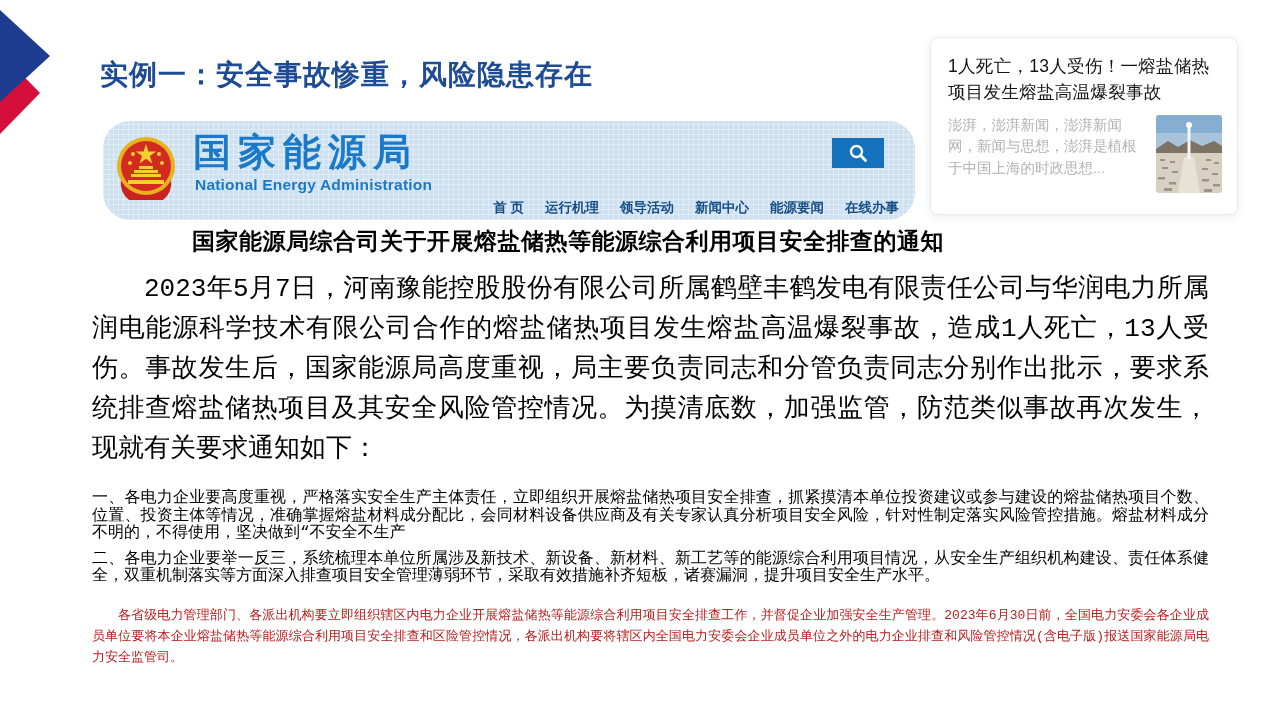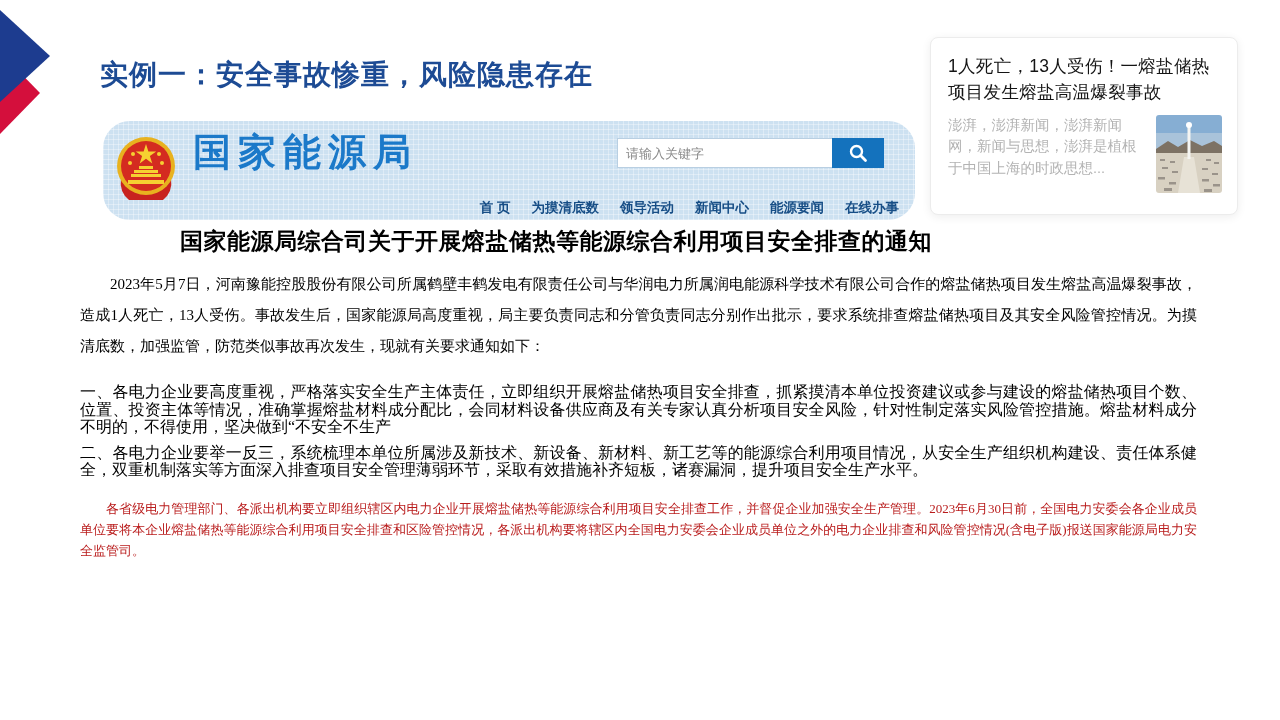--- a/index.html
+++ b/index.html
@@ -51,25 +51,25 @@
   .news-card { position:absolute; left:930px; top:37px; width:308px; height:178px;
     background:#fff; border:1px solid #ececec; border-radius:8px;
     box-shadow:0 2px 10px rgba(0,0,0,.07); padding:15px 15px 12px 17px; cursor:pointer; }
   .news-title { font-size:17.5px; color:#141414; line-height:1.5; letter-spacing:.3px; }
   .news-bottom { display:flex; margin-top:9px; gap:10px;justify-content:flex-end; }
   .news-source { flex:1; font-size:14.5px; color:#b3b3b3; line-height:1.5;
     overflow:hidden; max-height:68px; }
   .news-thumb { width:66px; height:78px; border-radius:3px; overflow:hidden; flex:none; }
 
   
-  .doc { position:absolute; left:80px; top:226px; width:1117px;
-    font-family:Liberation Serif, serif; color:#000; }
+  .doc { position:absolute; left:92px; top:226px; width:1117px;
+    font-family:Liberation Mono, monospace; color:#000; }
   .doc-title { text-align:center; padding-right:165px; font-size:23px; font-weight:bold;
     letter-spacing:.5px; }
-  .doc-intro { margin-top:12px; font-size:15px; line-height:31px; text-align:justify;
+  .doc-intro { margin-top:12px; font-size:26px; line-height:40px; text-align:justify;
     text-indent:2em; }
   .doc-items { margin-top:21px; }
   .doc-item { font-size:16px; line-height:17.5px; text-align:justify; margin-top:8px; }
   .doc-item:first-child { margin-top:0; }
   .doc-footer { margin-top:19px; font-size:13px; line-height:21px; text-align:justify;
     text-indent:2em; color:#b91c1c; }
 </style>
 </head>
 <body>
 
@@ -85,30 +85,30 @@
     <circle cx="31" cy="32" r="25" fill="#d42b20"></circle>
     <path d="M31 10 l2.4 7.4 7.8 0 -6.3 4.6 2.4 7.4 -6.3-4.6 -6.3 4.6 2.4-7.4 -6.3-4.6 7.8 0 Z" fill="#f6d031"></path>
     <circle cx="18" cy="20" r="2" fill="#f6d031"></circle>
     <circle cx="44" cy="20" r="2" fill="#f6d031"></circle>
     <circle cx="15" cy="29" r="2" fill="#f6d031"></circle>
     <circle cx="47" cy="29" r="2" fill="#f6d031"></circle>
     <path d="M16 40 h30 v3 h-30 Z M19 36 h24 v3 h-24 Z M24 32 h14 v3 h-14 Z" fill="#f6d031"></path>
     <path d="M13 46 h36 v4 h-36 Z" fill="#f6d031"></path>
   </svg>
   <div class="nea-cn">国家能源局</div>
-  <input class="nea-search" type="text" placeholder="请输入关键字" style="">
+  <div class="nea-en">National Energy Administration</div>
   <button class="nea-search-btn">
     <svg width="20" height="20" viewBox="0 0 20 20">
       <circle cx="8.5" cy="8.5" r="5.5" fill="none" stroke="#ffffff" stroke-width="2.4"></circle>
       <line x1="12.6" y1="12.6" x2="17.5" y2="17.5" stroke="#ffffff" stroke-width="2.8" stroke-linecap="round"></line>
     </svg>
   </button>
   <div class="nea-nav">
     <span>首 页</span>
-    <span>为摸清底数</span>
+    <span>运行机理</span>
     <span>领导活动</span>
     <span>新闻中心</span>
     <span>能源要闻</span>
     <span>在线办事</span>
   </div>
 </div>
 
 <div class="news-card">
   <div class="news-title">1人死亡，13人受伤！一熔盐储热项目发生熔盐高温爆裂事故</div>
   <div class="news-bottom">

